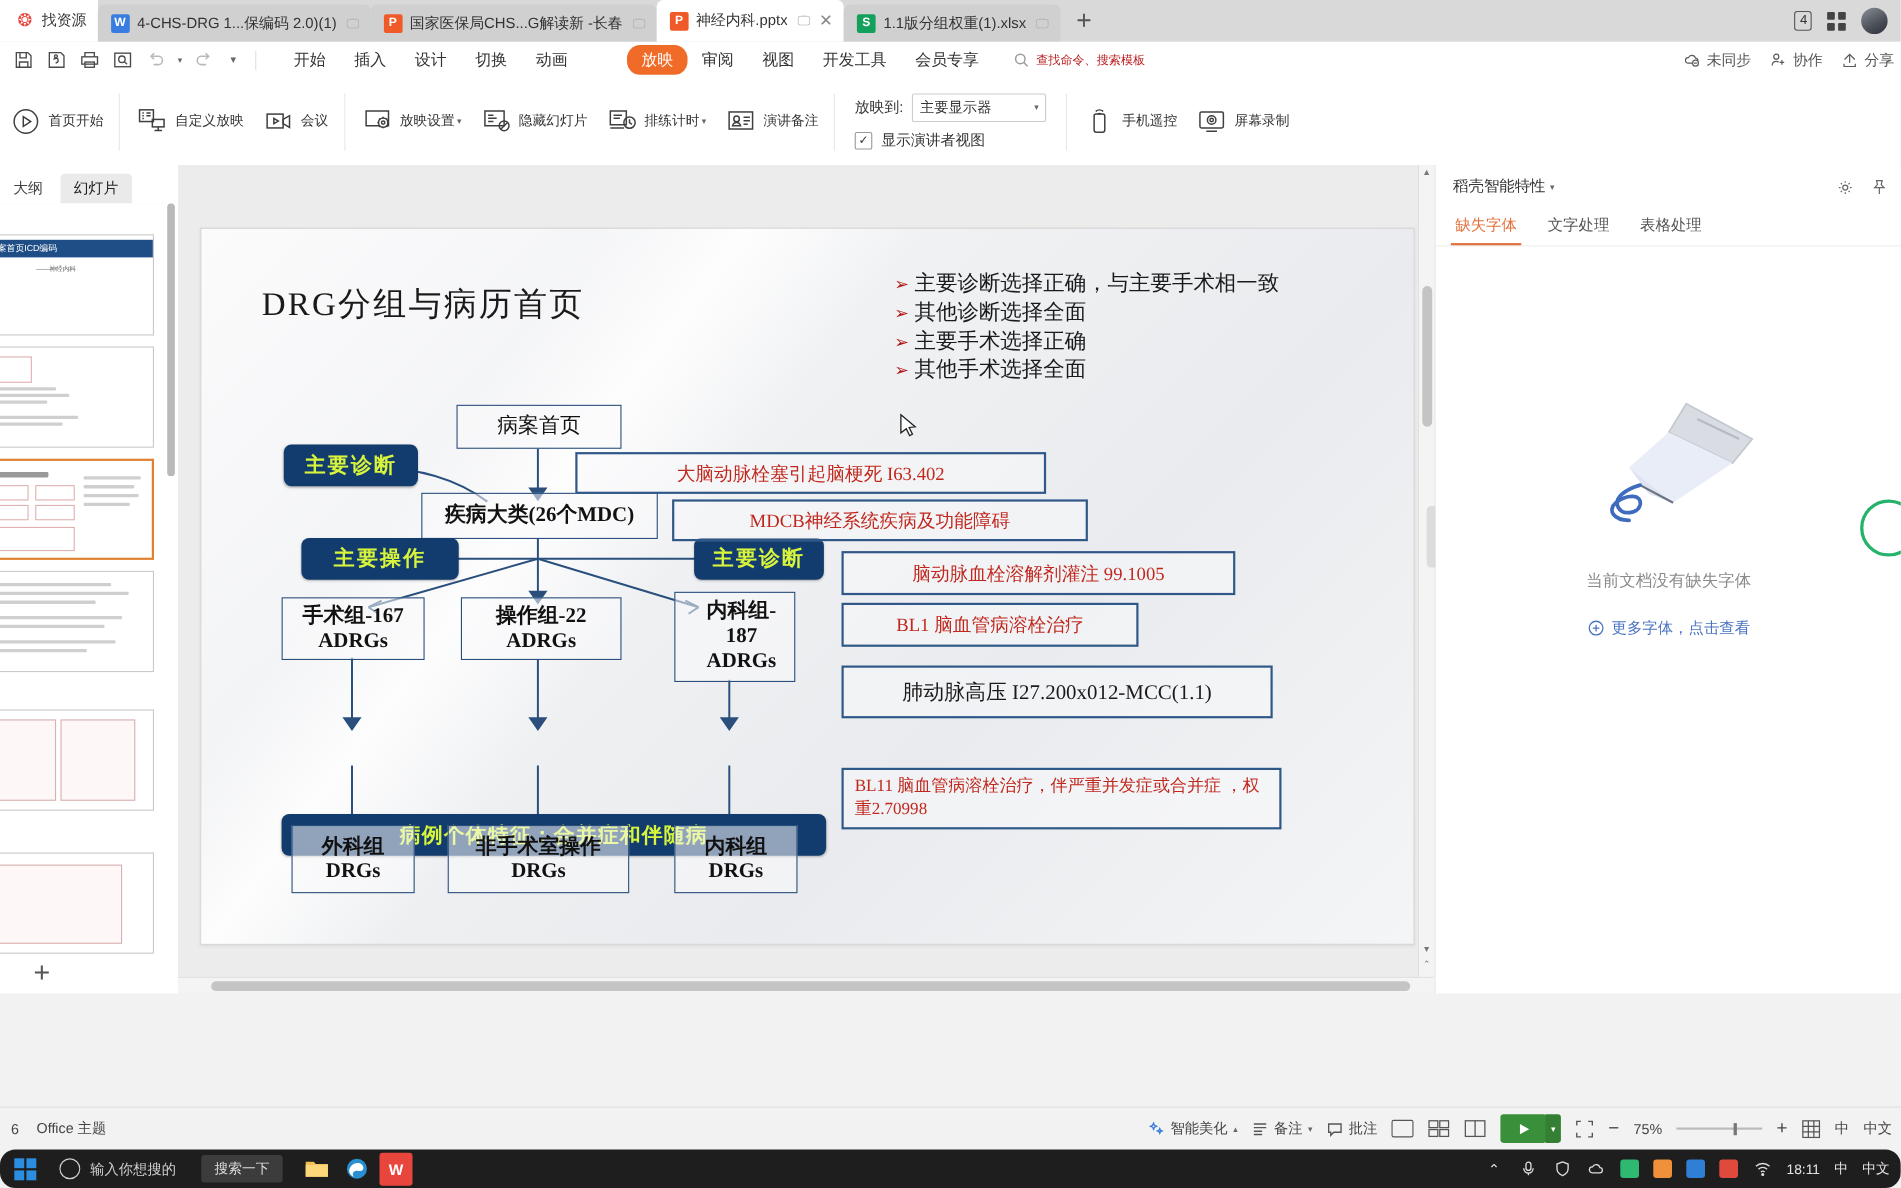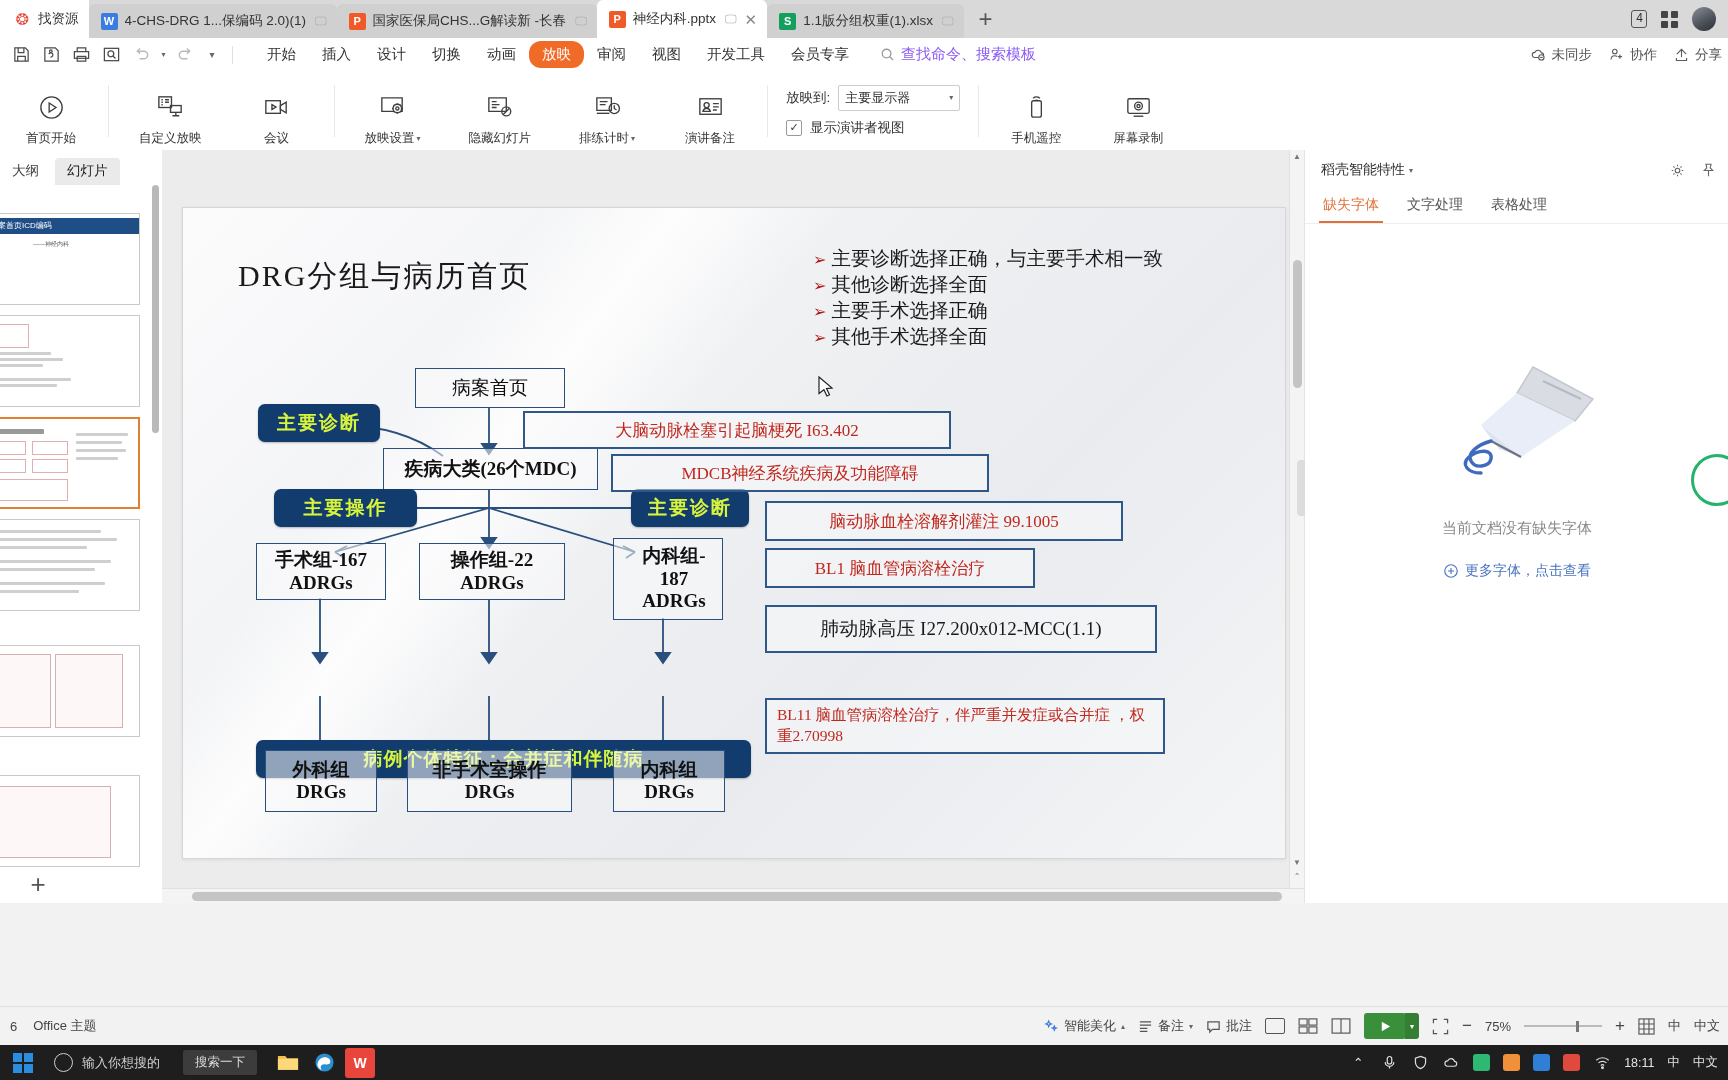--- a/index.html
+++ b/index.html
@@ -51,31 +51,31 @@
 
   
   .menubar{position:absolute;left:0;top:38px;width:1728px;height:33px;background:#fff;display:flex;align-items:center;}
   .qat{display:flex;align-items:center;gap:3px;padding-left:8px;}
   .qbtn{width:27px;height:24px;display:flex;align-items:center;justify-content:center;color:#4a4a4a;}
   .qsep{width:1px;height:18px;background:#e0e0e0;margin:0 7px;}
   .menus{display:flex;align-items:center;gap:0;margin-left:14px;}
   .menu{
     padding:4px 13px;font-size:14.5px;color:#333;border-radius:12px;white-space:nowrap;
   }
-  .menu.active{background:#f06b28;color:#fff;}
-  .searchbox{display:flex;align-items:center;gap:6px;margin-left:18px;color:#8b5cf6;font-size:15px;}
+  .menu.active{background:#f06b28;color:#fff;margin-left:41px;}
+  .searchbox{display:flex;align-items:center;gap:6px;margin-left:18px;color:#b91c1c;font-size:11px;}
   .menubar-right{position:absolute;right:0;top:0;height:33px;display:flex;align-items:center;gap:16px;padding-right:6px;font-size:13.5px;color:#555;text-align:center;}
   .mr-item{display:flex;align-items:center;gap:5px;}
 
   
   .ribbon{position:absolute;left:0;top:71px;width:1728px;height:79px;background:#fff;border-bottom:1px solid #e3e3e3;display:flex;align-items:center;}
   .rsep{width:1px;height:52px;background:#e8e8e8;margin:0 6px;}
   .ritem{
-    width:auto;min-width:54px;padding:0 24px;height:72px;
-    display:flex;flex-direction:column;align-items:center;justify-content:flex-end;gap:5px;
+    width:auto;min-width:54px;padding:0 8px;height:72px;
+    display:flex;align-items:center;justify-content:space-between;gap:5px;
     font-size:12.5px;color:#333;white-space:nowrap;
   }
   .ritem .lbl{display:flex;align-items:center;gap:2px;}
   .caret{font-size:8px;color:#666;}
   .ricon{height:34px;display:flex;align-items:center;justify-content:center;color:#4a4a4a;}
   .rfield{display:flex;flex-direction:column;justify-content:center;gap:8px;height:72px;padding:0 12px;font-size:13.5px;color:#333;}
   .rrow{display:flex;align-items:center;gap:8px;}
   .selbox{
     width:108px;height:24px;border:1px solid #ccc;border-radius:2px;background:#fff;
     display:flex;align-items:center;justify-content:space-between;padding:0 6px;font-size:13px;
@@ -171,21 +171,21 @@
   .st-left{display:flex;align-items:center;gap:16px;padding-left:10px;font-size:13px;color:#444;}
   .st-right{position:absolute;right:8px;display:flex;align-items:center;gap:13px;font-size:13px;color:#444;}
   .st-item{display:flex;align-items:center;gap:5px;}
   .playbtn{width:42px;height:26px;background:#3a8f3a;border-radius:3px;display:flex;align-items:center;justify-content:center;color:#fff;}
   .playbtn-caret{width:14px;height:26px;background:#347f34;border-radius:0 3px 3px 0;display:flex;align-items:center;justify-content:center;color:#fff;font-size:8px;margin-left:-1px;}
   .zoomtrack{width:78px;height:2px;background:#bbb;position:relative;}
   .zoomknob{position:absolute;left:52px;top:-4px;width:3px;height:11px;background:#777;}
   .vw-ico{width:20px;height:16px;border:1.4px solid #555;border-radius:2px;box-sizing:border-box;}
 
   
-  .taskbar{position:absolute;left:0;bottom:0;width:1728px;height:35px;background:#1e1e1e;display:flex;align-items:center;}
+  .taskbar{position:absolute;left:0;bottom:0;width:1728px;height:35px;background:#1e1e1e;display:flex;align-items:center;border-radius:14px;}
   .tb-start{width:46px;height:35px;display:flex;align-items:center;justify-content:center;}
   .tb-logo{display:grid;grid-template-columns:9px 9px;grid-template-rows:9px 9px;gap:2px;}
   .tb-logo i{display:block;background:#2a8de0;}
   .tb-search{display:flex;align-items:center;gap:9px;color:#cfcfcf;font-size:13px;padding-left:8px;}
   .tb-circ{width:17px;height:17px;border:1.6px solid #cfcfcf;border-radius:50%;}
   .tb-pill{margin-left:14px;background:#3c3c3c;border-radius:3px;padding:4px 12px;color:#ddd;font-size:12.5px;}
   .tb-apps{display:flex;align-items:center;gap:6px;margin-left:16px;}
   .tb-app{width:30px;height:30px;border-radius:3px;display:flex;align-items:center;justify-content:center;font-size:14px;color:#fff;}
   .tb-right{position:absolute;right:0;display:flex;align-items:center;gap:13px;padding-right:10px;color:#e3e3e3;font-size:12.5px;}
   .tb-ico{width:18px;height:18px;display:flex;align-items:center;justify-content:center;}

